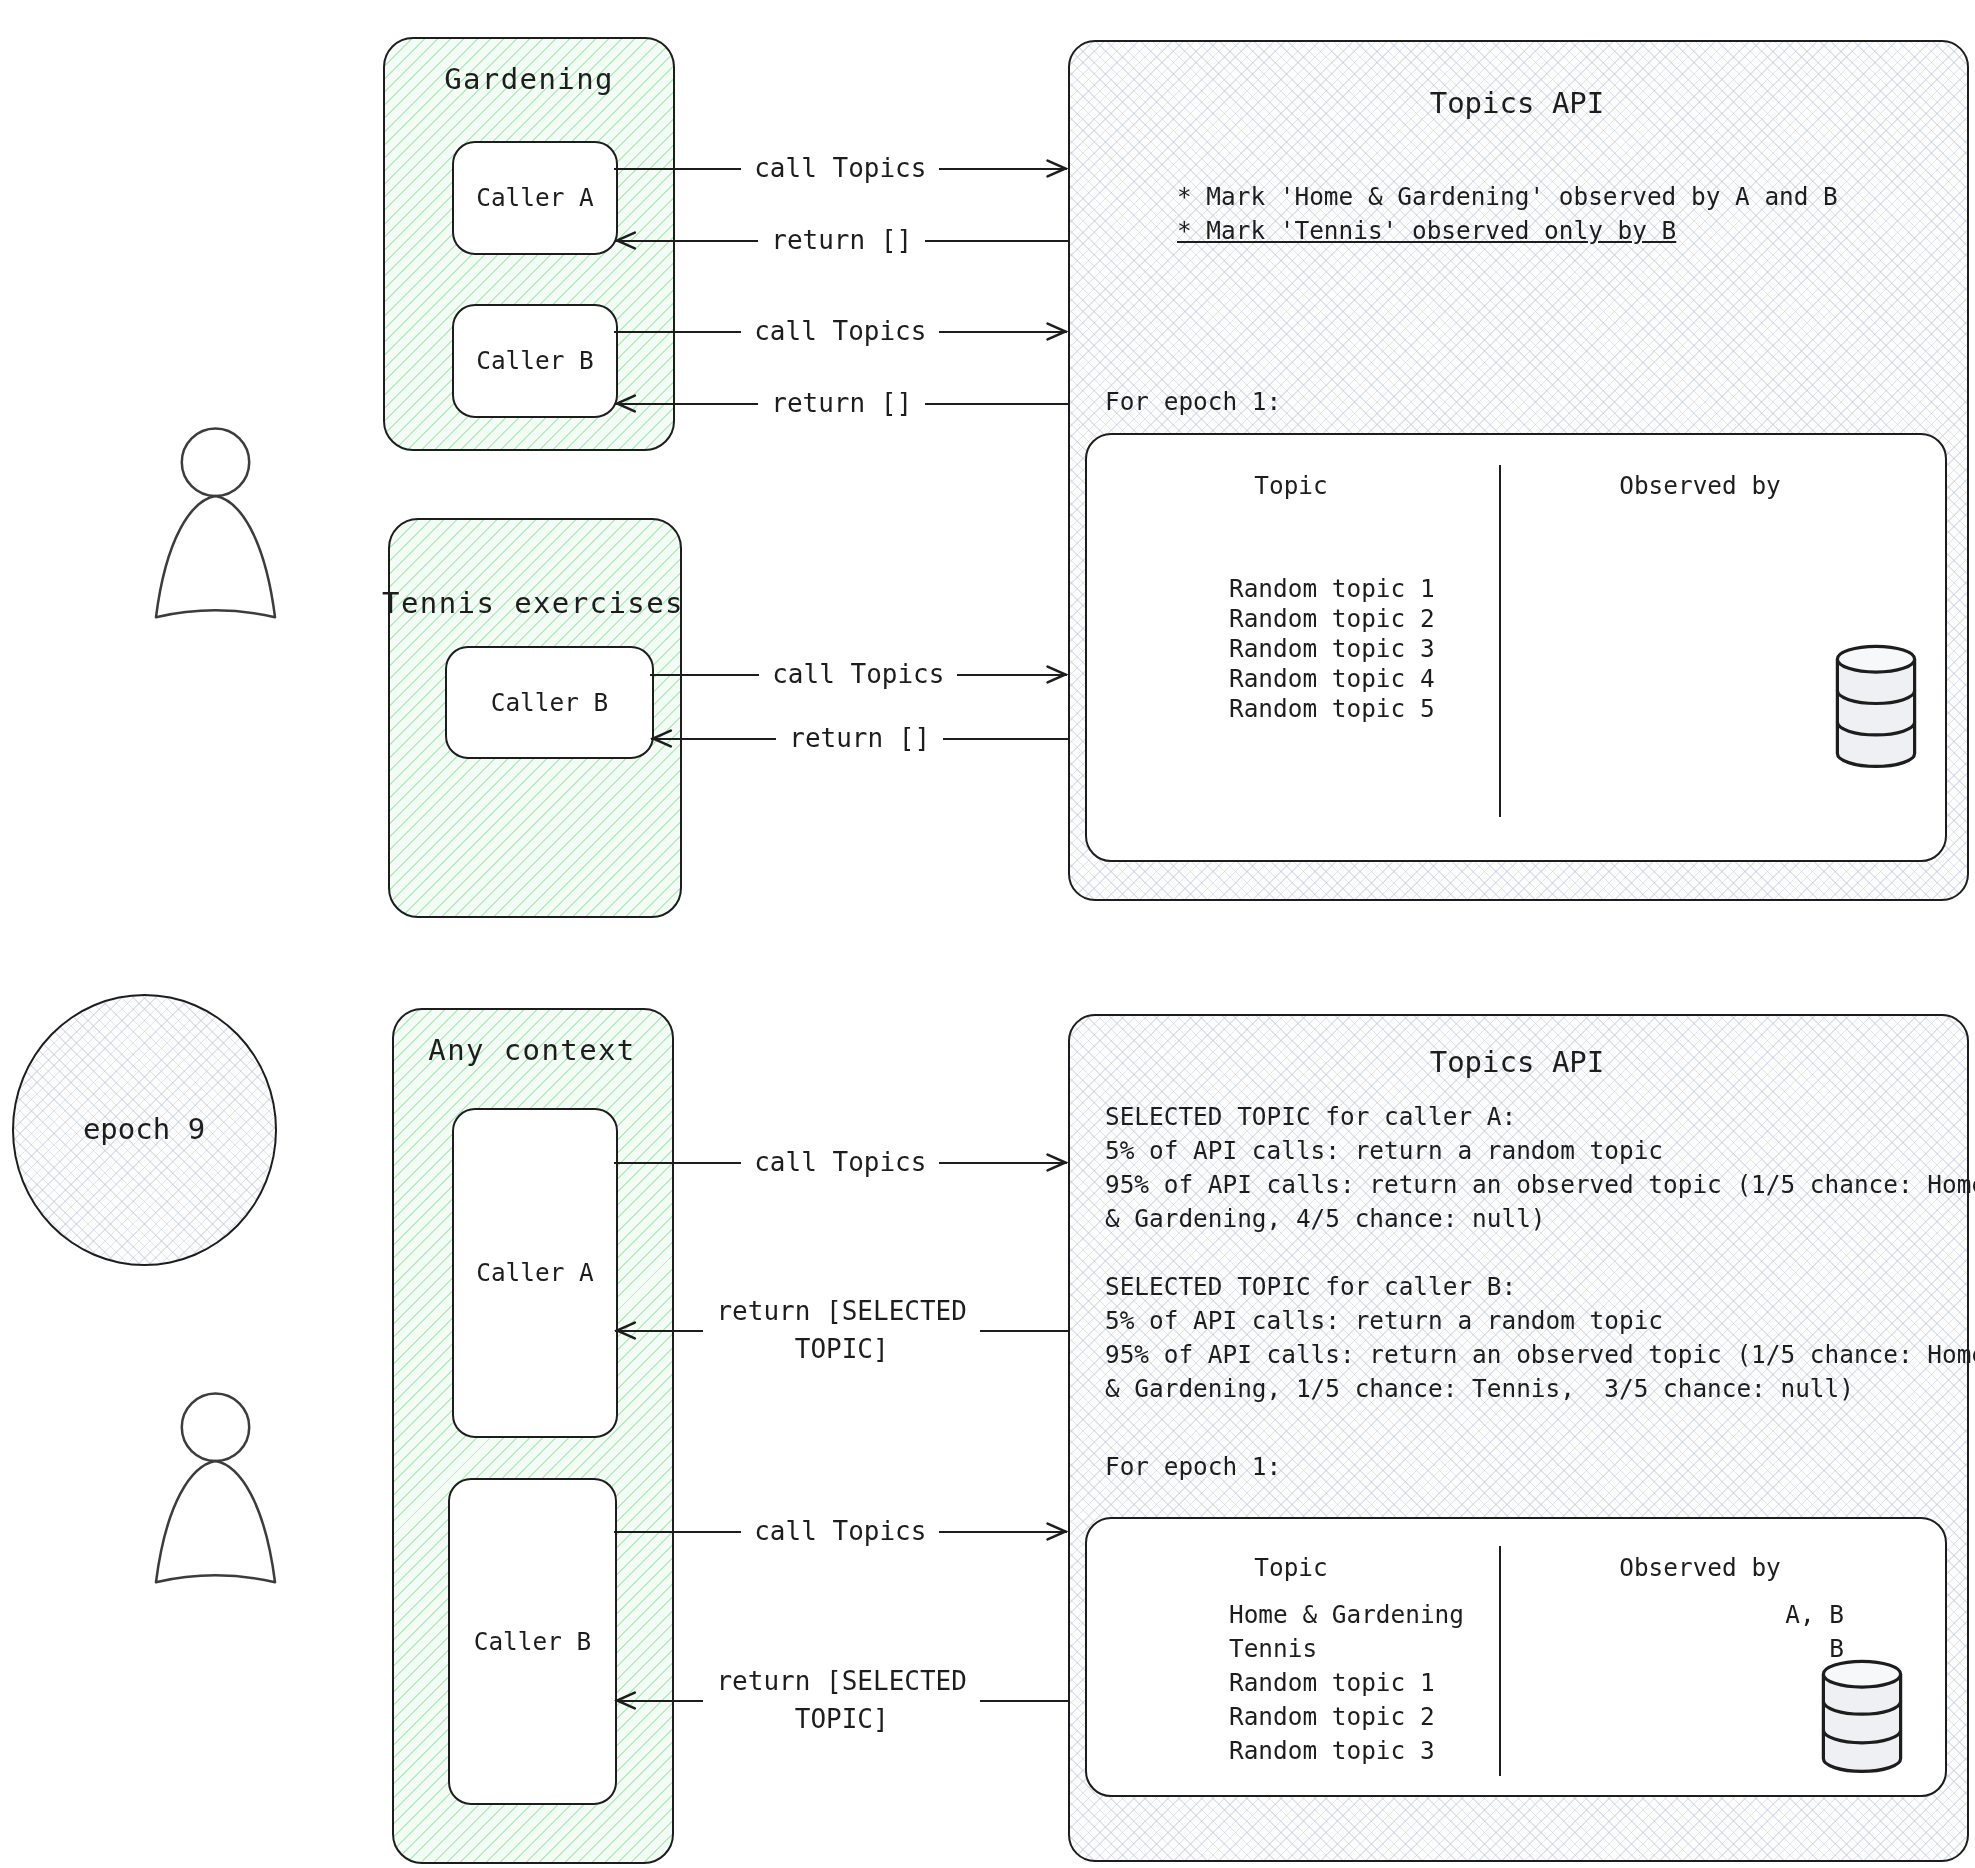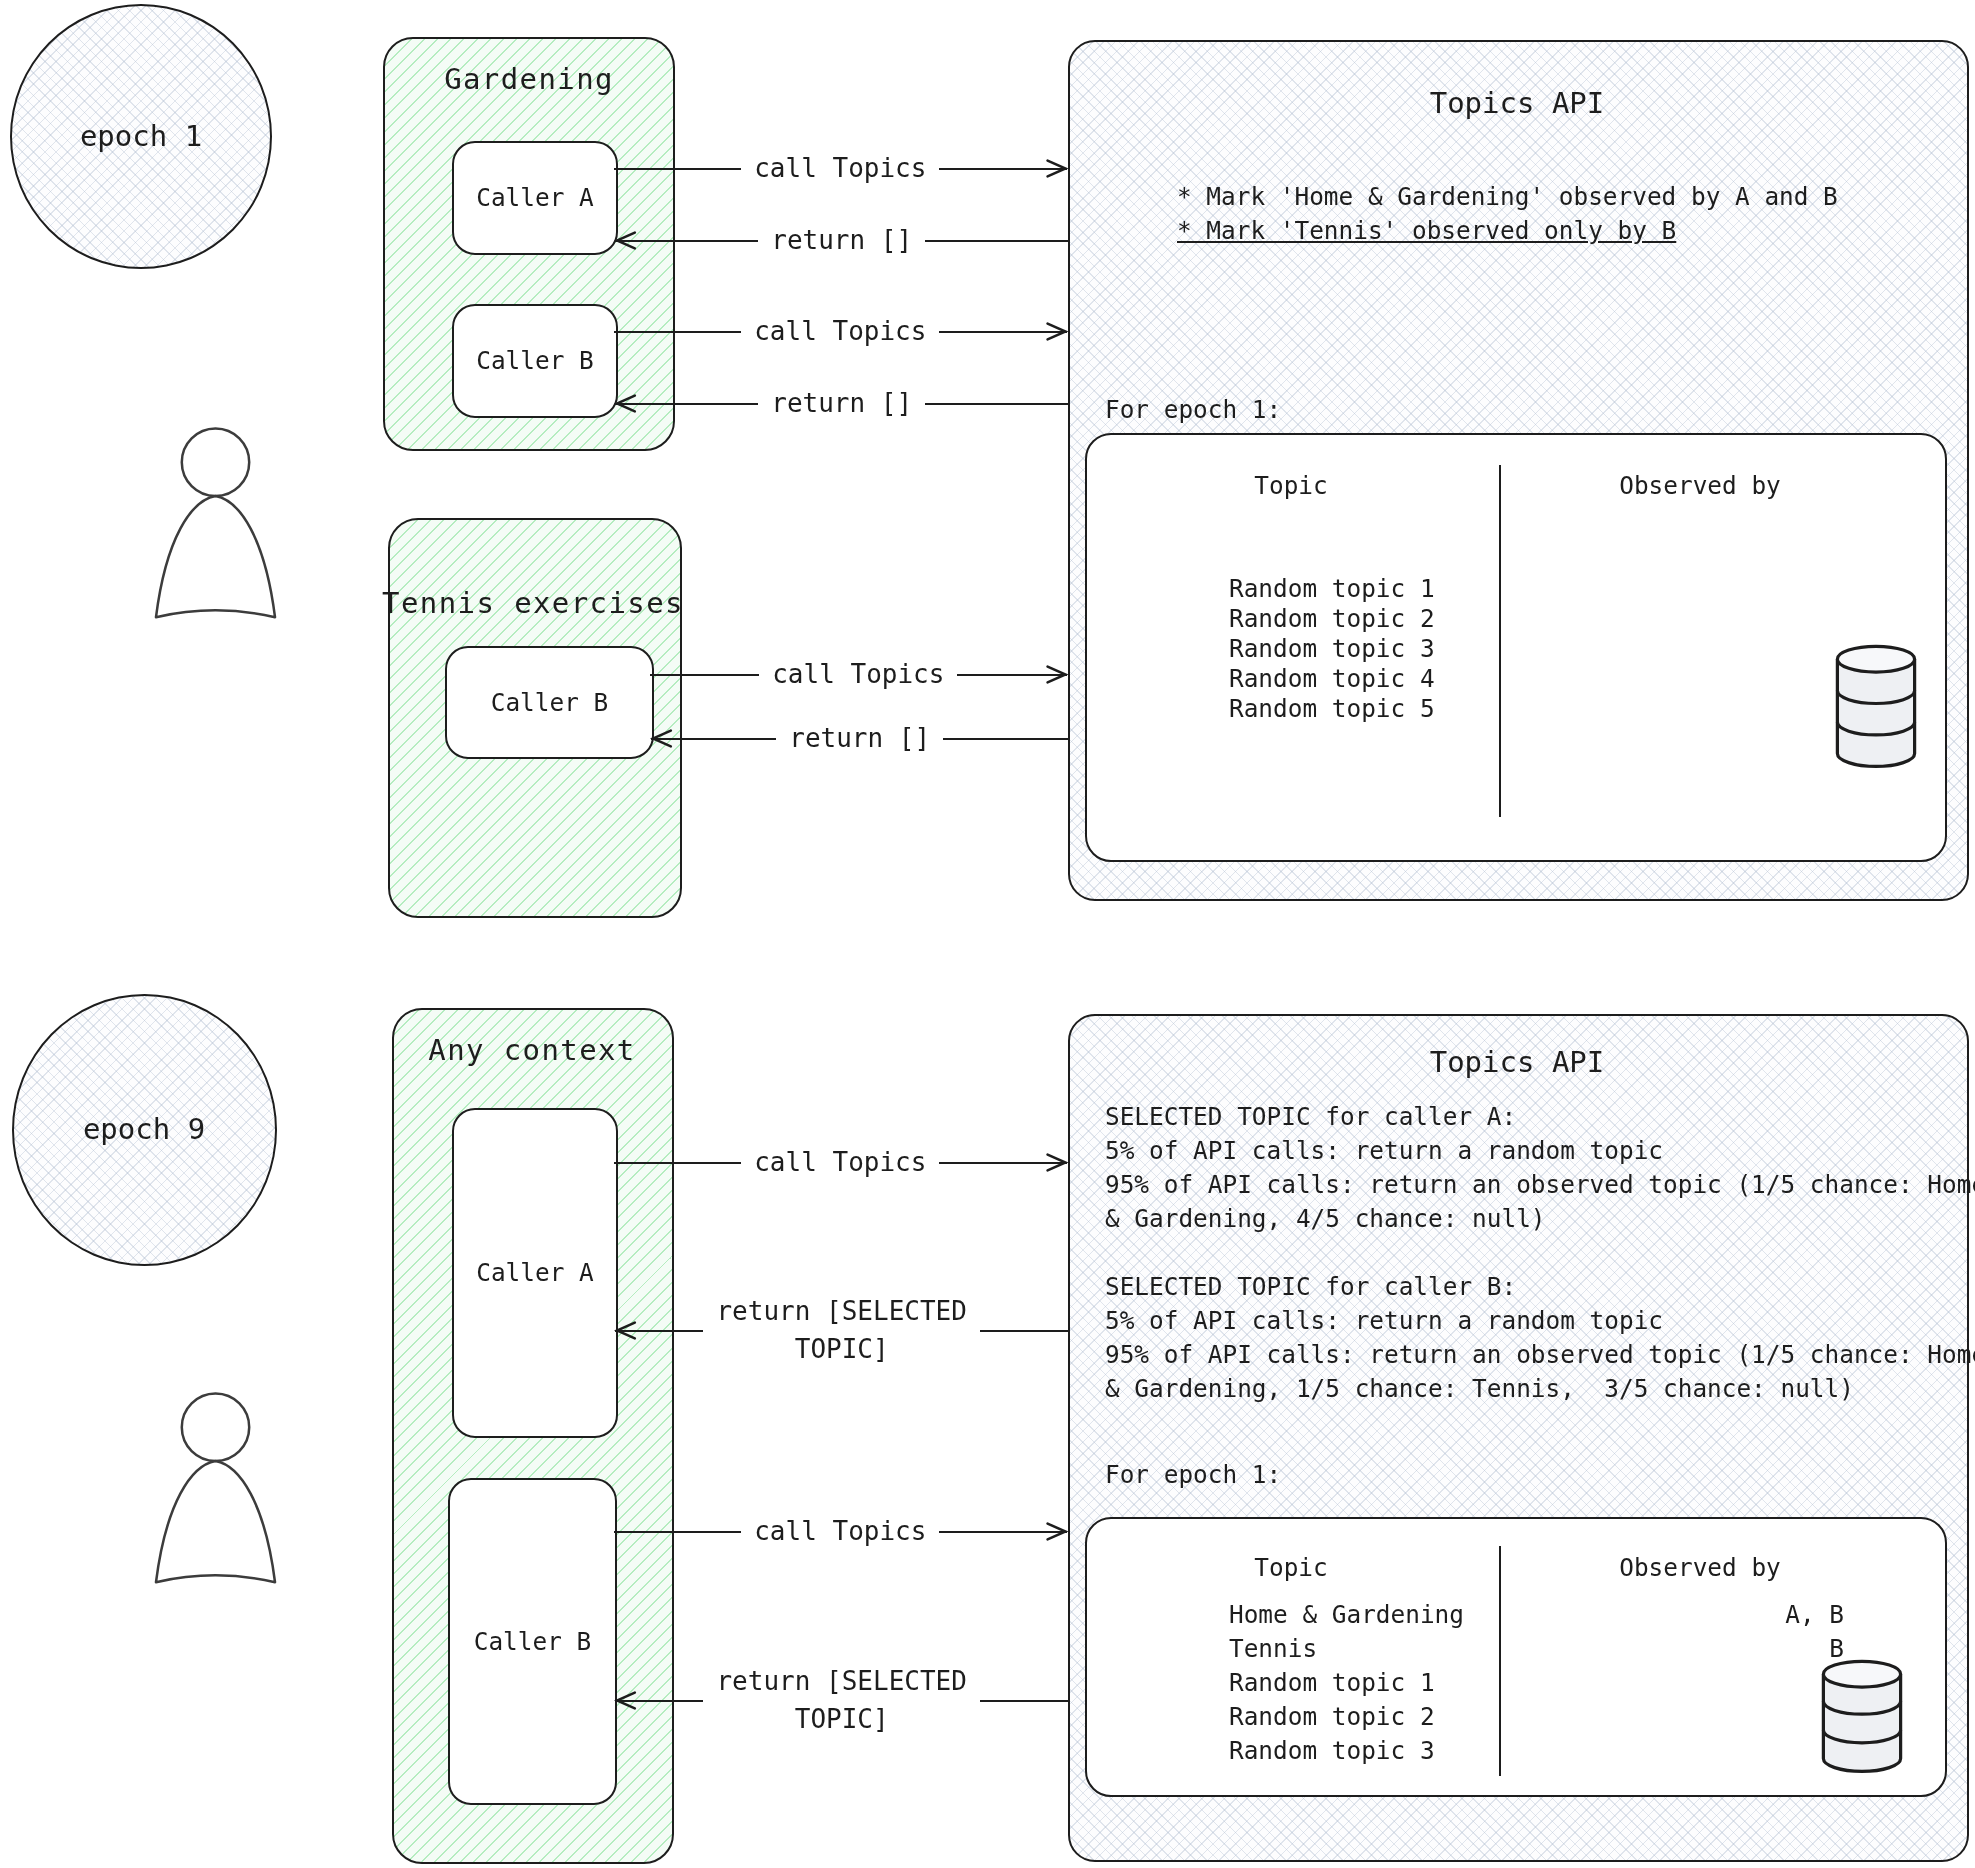--- a/index.html
+++ b/index.html
@@ -14,21 +14,21 @@
   }
   .abs{position:absolute;}
   .txt{
     font-family:"DejaVu Sans Mono",monospace;
     font-size:24.4px;
     line-height:1.3;
     color:#1d1d1d;
     white-space:pre;
   }
   .cxy{transform:translate(-50%,-50%);}
-  .cy{transform:translateY(-50%);margin-top:8px;}
+  .cy{transform:translateY(-50%);}
   .big{font-size:29px;}
   
   .gbox{
     position:absolute;
     border:2.5px solid #1d1d1d;
     border-radius:30px;
     background-color:#f4fcf6;
     background-image:repeating-linear-gradient(-45deg,
       rgba(118,221,138,0.50) 0px, rgba(118,221,138,0.50) 1.4px,
       transparent 1.4px, transparent 9.3px);
@@ -84,23 +84,20 @@
   }
   .chev{flex:0 0 auto;}
   .chev-r{margin-left:-23px;}
   .chev-l{margin-right:-23px;}
 </style>
 </head>
 <body>
 
 <div id="canvas">
 
-  <div class="circle" style="left:10px;top:4.3px;width:258px;height:261px;">
-    <span class="txt big">epoch 1</span>
-  </div>
 
   <svg class="abs" style="left:135px;top:425px;" width="161" height="208" viewBox="0 0 224 290">
     <circle cx="112" cy="52" r="47" fill="none" stroke="#3c3c3c" stroke-width="3.5"></circle>
     <path d="M112 99 C 146 105 181 158 195 268 C 139 255 85 255 29 268 C 43 158 78 105 112 99 Z" fill="none" stroke="#3c3c3c" stroke-width="3.5" stroke-linejoin="round"></path>
   </svg>
 
   <div class="gbox" style="left:383px;top:37px;width:288px;height:410px;"></div>
   <div class="txt big abs cxy" style="left:529px;top:80px;letter-spacing:1.4px;">Gardening</div>
 
   <div class="caller" style="left:452px;top:141px;width:162px;height:110px;">

